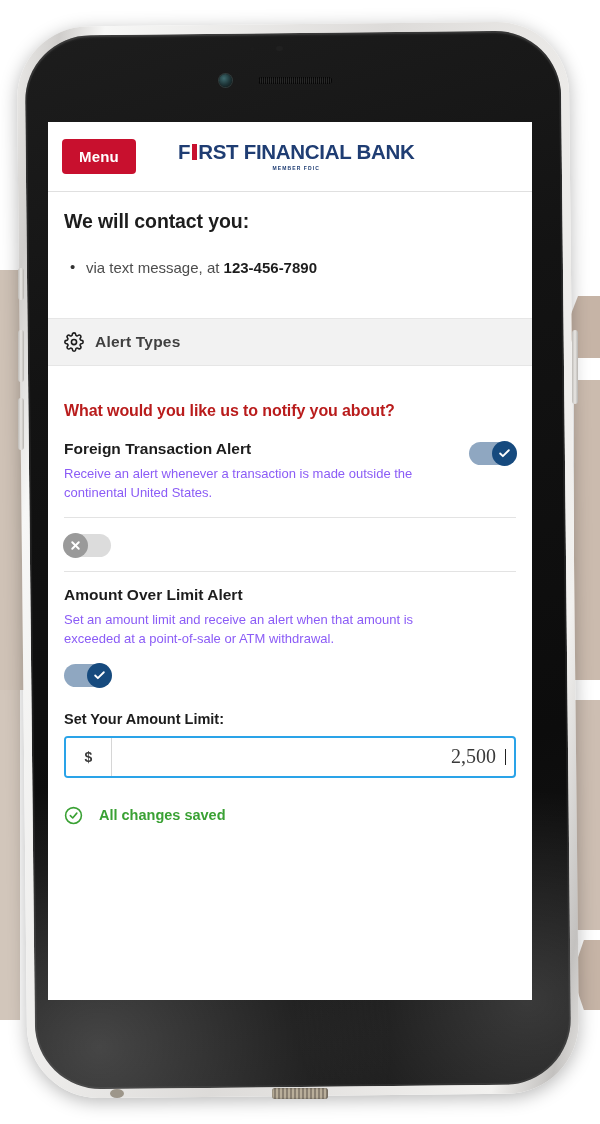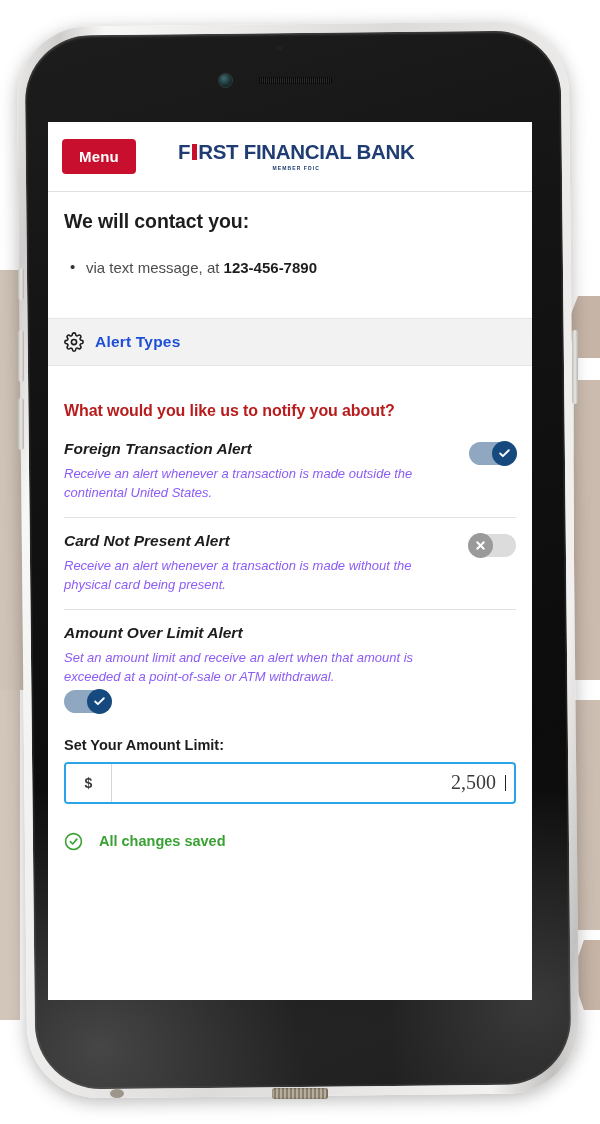--- a/index.html
+++ b/index.html
@@ -265,43 +265,42 @@
     border-bottom: 1px solid #e6e6e6;
     display: flex;
     align-items: center;
     gap: 11px;
     padding: 13px 16px;
   }
   .gear-icon { width: 20px; height: 20px; display: block; }
   .band-title {
     font-size: 15.5px;
     font-weight: 600;
-    color: #1d4ed8;
+    color: #404040;
     letter-spacing: .2px;
   }
 
   
   .alerts-body { padding: 0 16px; }
   .prompt {
     font-size: 16px;
     font-weight: bold;
     color: #b91c1c;
     padding: 36px 0 20px 0;
     letter-spacing: -0.1px;
   }
 
   .alert-row {
     display: flex;
     align-items: flex-start;
     justify-content: space-between;
     padding: 0 0 14px 0;
     border-bottom: 1px solid #e3e3e3;
     margin-bottom: 14px;
-    gap: 1px;
-    font-style: italic;
+    gap: 13px;
   }
   .alert-row.last { border-bottom: none; margin-bottom: 0; padding-bottom: 4px; flex-direction: column; }
   .alert-text { flex: 1 1 auto; min-width: 0; }
   .alert-name {
     font-size: 15.5px;
     font-weight: 600;
     color: #1d1d1d;
     margin-bottom: 7px;
   }
   .alert-desc {
@@ -468,24 +467,20 @@
         <div class="toggle on">
           <div class="knob">
             <svg viewBox="0 0 24 24" fill="none" stroke="#ffffff" stroke-width="3.4" stroke-linecap="round" stroke-linejoin="round">
                 <polyline points="20 6 9 17 4 12"></polyline>
               </svg>
           </div>
         </div>
       </div>
 
       <div class="alert-row">
-        <div class="alert-text">
-          <div class="alert-name">Card Not Present Alert</div>
-          <div class="alert-desc">Receive an alert whenever a transaction is made without the physical card being present.</div>
-        </div>
         <div class="toggle off">
           <div class="knob">
             <svg viewBox="0 0 24 24" fill="none" stroke="#ffffff" stroke-width="3.6" stroke-linecap="round" stroke-linejoin="round">
                 <line x1="6" y1="6" x2="18" y2="18"></line>
                 <line x1="18" y1="6" x2="6" y2="18"></line>
               </svg>
           </div>
         </div>
       </div>
 

